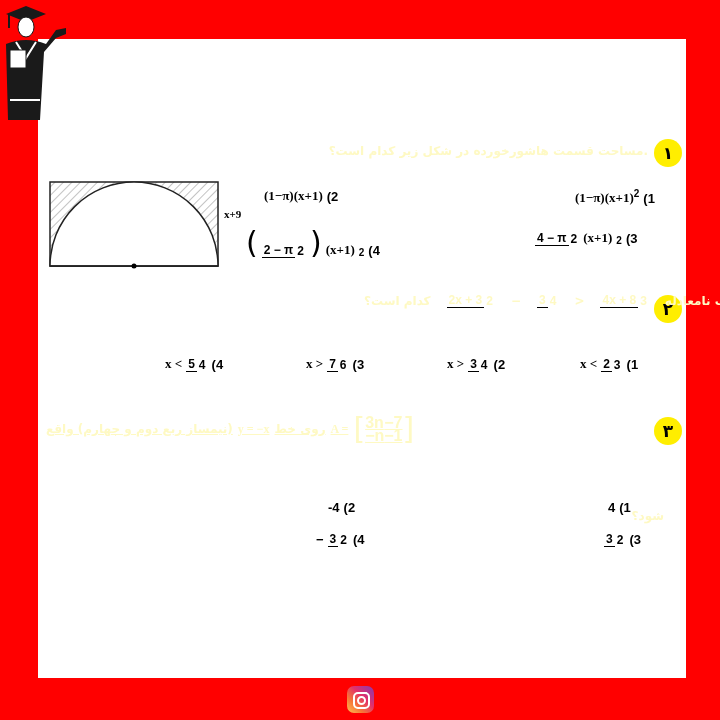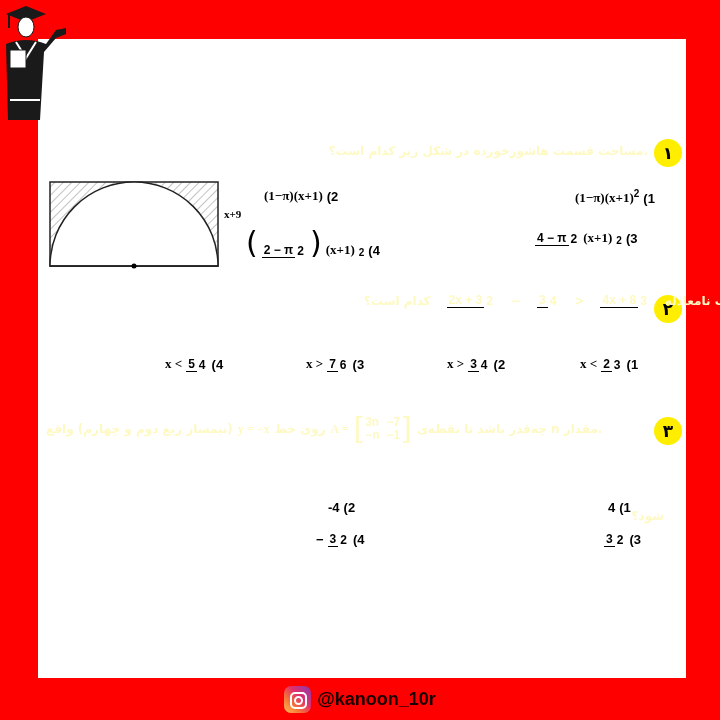--- a/index.html
+++ b/index.html
@@ -13,21 +13,21 @@
   .badge{position:absolute;width:28px;height:28px;border-radius:50%;background:#ffee00;color:#000;font-weight:bold;font-size:17px;text-align:center;line-height:28px;font-family:"DejaVu Sans",sans-serif;}
   .opt{position:absolute;font-family:"Liberation Serif",serif;font-weight:bold;font-size:13px;color:#000;white-space:nowrap;display:flex;align-items:flex-end;gap:4px;}
   .opt .num{font-family:"Liberation Sans",sans-serif;font-weight:bold;}
   .frac{display:inline-flex;flex-direction:row;align-items:center;font-family:"Liberation Sans",sans-serif;font-weight:bold;font-size:12px;line-height:13px;vertical-align:middle;}
   .frac .n{border-bottom:1px solid #000;padding:0 2px;}
   .frac .d{padding:0 2px;}
   .paren{font-size:30px;font-weight:normal;line-height:30px;font-family:"DejaVu Sans",sans-serif;}
   sup{font-size:10px;font-family:"Liberation Sans",sans-serif;}
   .matrix{display:inline-flex;align-items:center;}
   .matrix .br{font-size:30px;font-weight:normal;line-height:30px;}
-  .matrix .cells{display:grid;grid-template-columns:auto auto;column-gap:7px;font-family:"Liberation Sans",sans-serif;font-weight:bold;font-size:12px;line-height:13px;}
+  .matrix .cells{display:grid;grid-template-columns:auto auto;column-gap:0;font-family:"Liberation Sans",sans-serif;font-weight:bold;font-size:16px;line-height:13px;}
   .footer{position:absolute;left:0;top:684px;width:720px;height:30px;display:flex;justify-content:center;align-items:center;gap:6px;}
   .ig{width:27px;height:27px;border-radius:7px;background:linear-gradient(45deg,#fdc354 0%,#f77737 30%,#e1306c 60%,#833ab4 100%);position:relative;}
   .ig .sq{position:absolute;left:6px;top:6px;width:13px;height:13px;border:2px solid #fff;border-radius:5px;}
   .ig .c{position:absolute;left:10px;top:10px;width:5px;height:5px;border:2px solid #fff;border-radius:50%;}
   .ig .dot{position:absolute;left:18px;top:6px;width:2px;height:2px;background:#fff;border-radius:50%;}
   .handle{font-family:"Liberation Sans",sans-serif;font-weight:bold;font-size:18px;color:#1a0000;}
 </style>
 </head>
 <body>
 
@@ -137,36 +137,35 @@
 <div class="opt" style="left:165px;top:356px;">
   <span>x &lt;</span>
   <span class="frac">
       <span class="n">5</span>
       <span class="d">4</span>
     </span>
   <span class="num">(<span>4</span></span>
 </div>
 
 <div class="badge" style="left:654px;top:417px;">۳</div>
-<div class="q-title" style="left:46px;top:414px;display:flex;align-items:center;gap:5px;direction:ltr;">
+<div class="q-title" style="left:46px;top:414px;display:flex;align-items:center;gap:5px;direction:ltr;text-decoration:underline;">
   <span style="direction:rtl">(نیمساز ربع دوم و چهارم) واقع</span>
   <span style="font-family:'Liberation Serif',serif">y = −x</span>
   <span style="direction:rtl">روی خط</span>
   <span style="font-family:'Liberation Serif',serif">A =</span>
   <span class="matrix">
     <span class="br">[</span>
     <span class="cells">
       <span>3n</span>
         <span>−7</span>
       <span>−n</span>
         <span>−1</span>
     </span>
     <span class="br">]</span>
   </span>
-  <span style="direction:rtl">.مقدار n چه‌قدر باشد تا نقطه‌ی</span>
 </div>
 <div class="q-title" style="right:56px;top:470px;margin-top:39px;">شود؟</div>
 
 <div class="opt" style="left:608px;top:500px;">
   <span class="num">4</span>
   <span class="num">(<span>1</span></span>
 </div>
 <div class="opt" style="left:328px;top:500px;">
   <span class="num">-4</span>
   <span class="num">(<span>2</span></span>
@@ -186,14 +185,13 @@
     </span>
   <span class="num">(<span>4</span></span>
 </div>
 
 <div class="footer">
   <div class="ig">
       <div class="sq"></div>
       <div class="c"></div>
       <div class="dot"></div>
     </div>
-  <span class="handle">@kanoon_10r</span>
 </div>
 
 </body></html>

